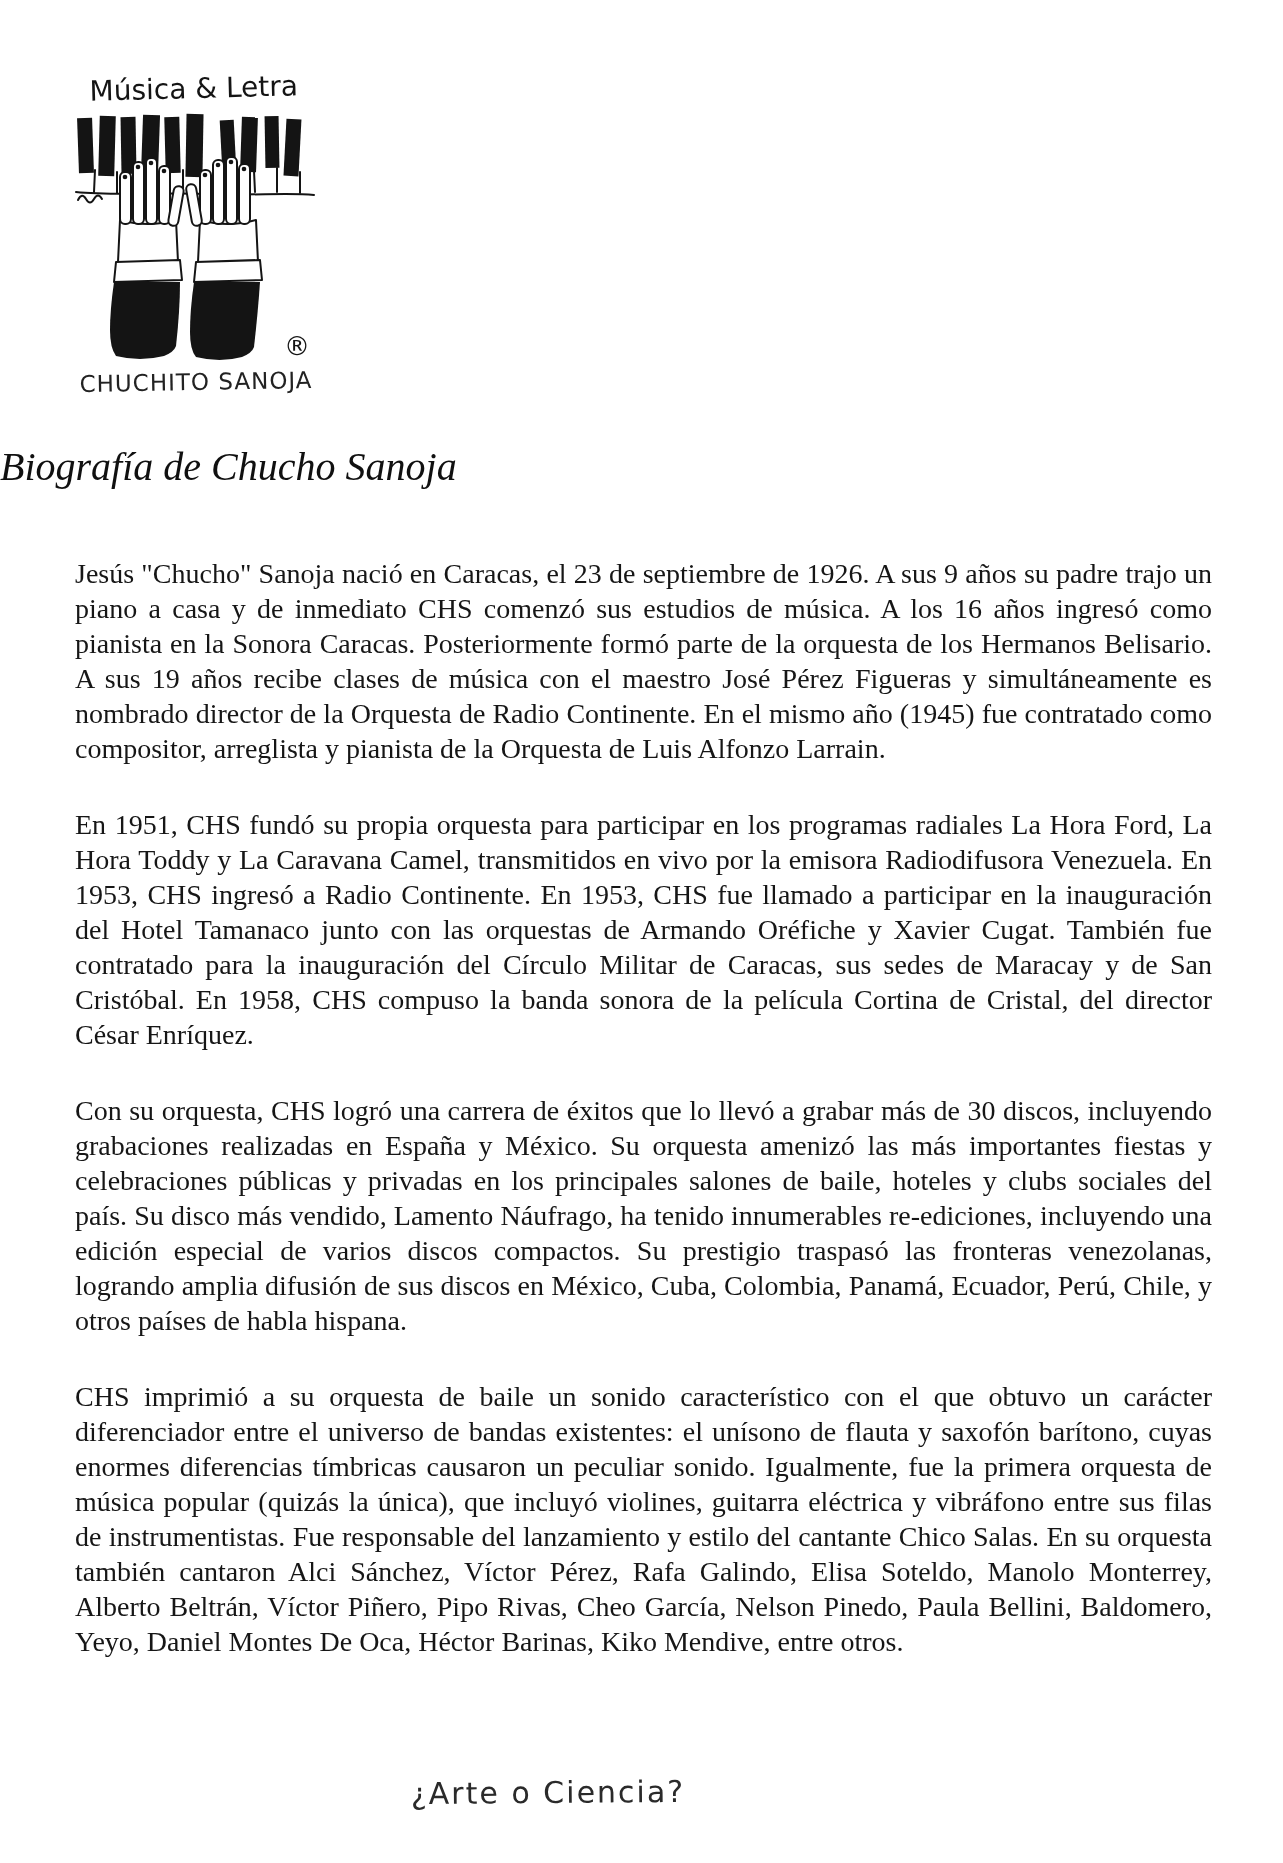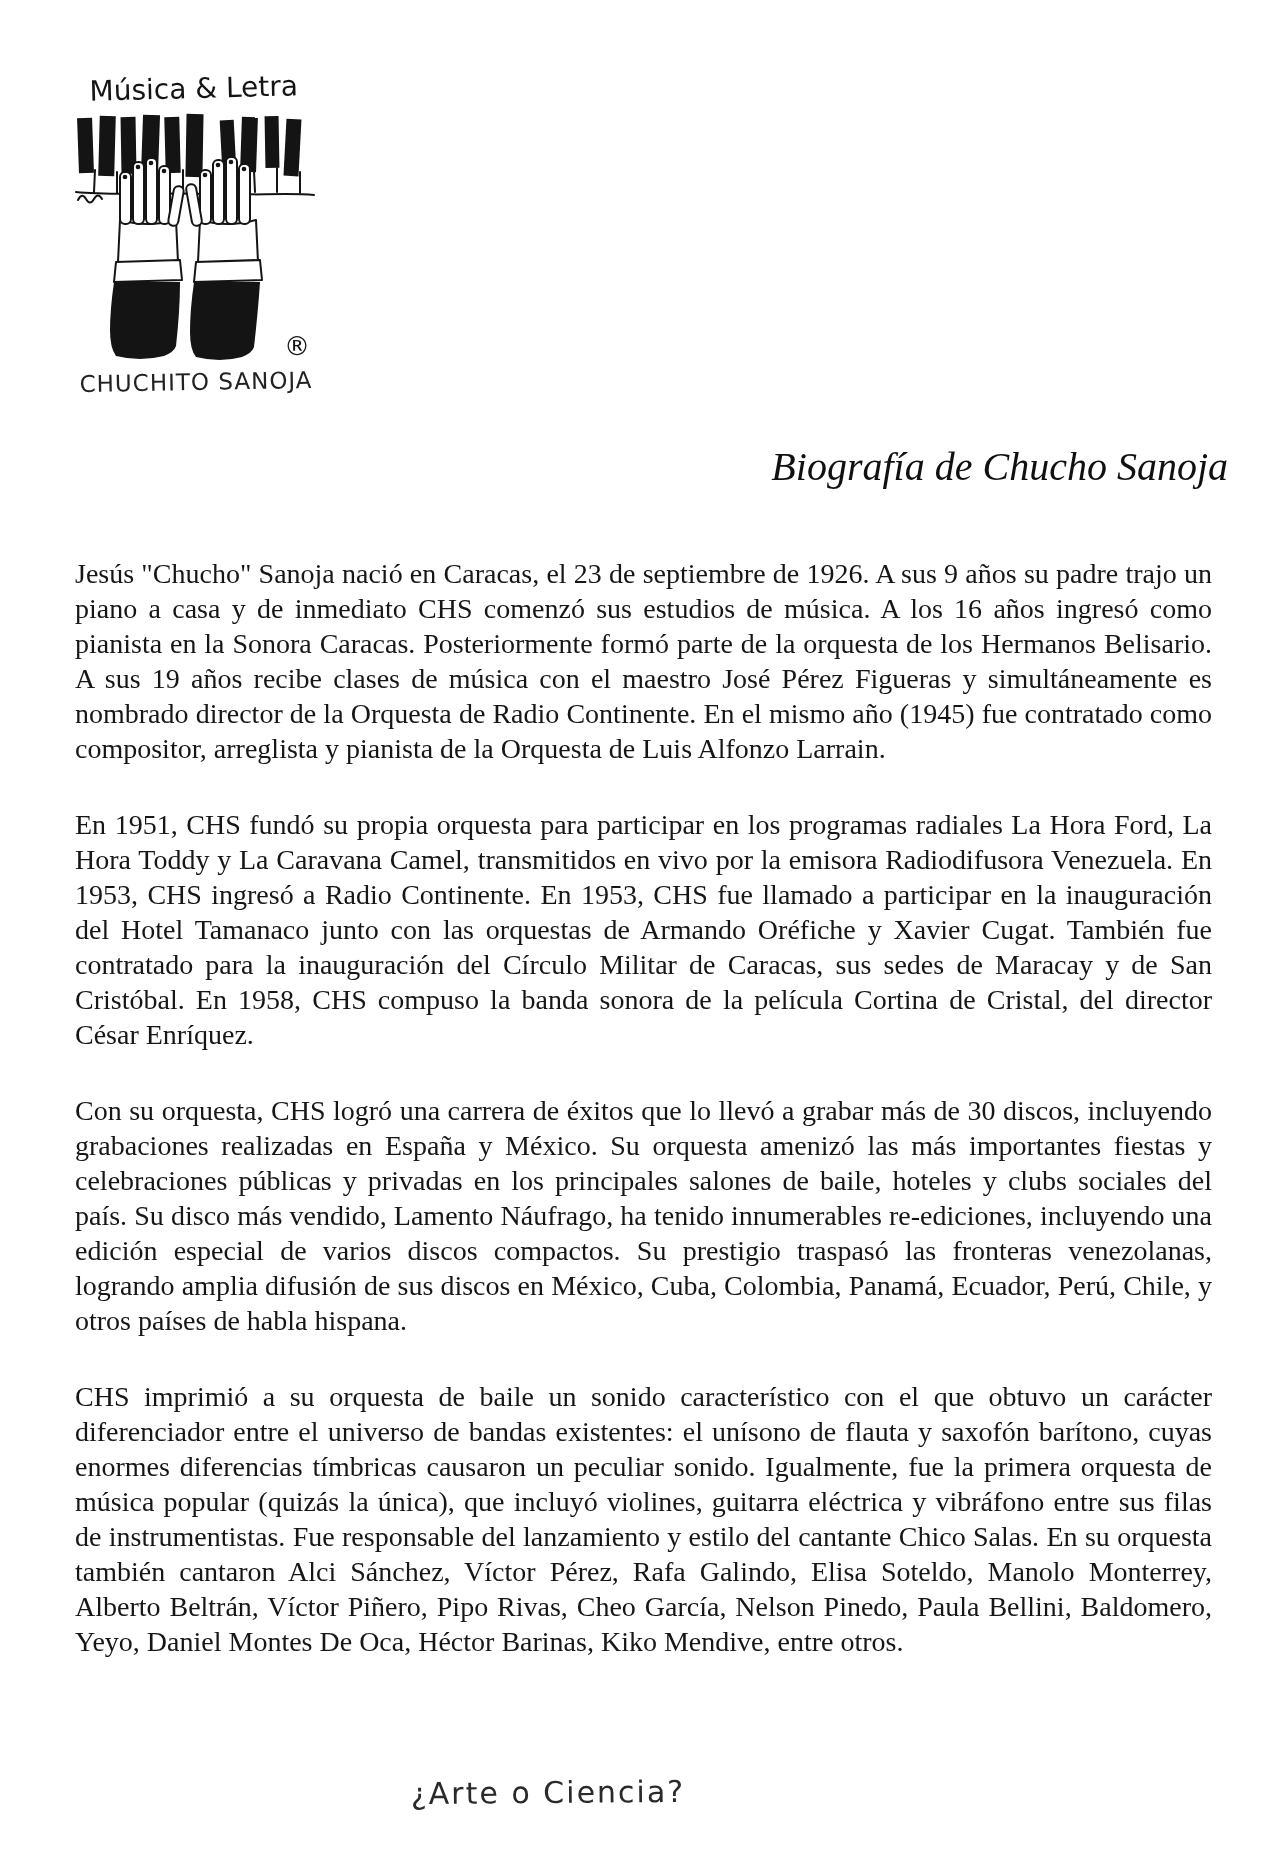--- a/index.html
+++ b/index.html
@@ -8,21 +8,21 @@
     font-family:"Liberation Serif",serif;color:#1a1a1a;overflow:hidden;
   }
   .logo{position:absolute;left:72px;top:50px;width:248px;}
   .logo svg{display:block;}
   .logo-name{
     font-family:"DejaVu Sans",sans-serif;font-size:23px;letter-spacing:1px;
     text-align:center;margin-top:4px;color:#222;transform:rotate(-1deg);
     white-space:nowrap;
   }
   .title{
-    position:absolute;top:443px;left:0;width:1228px;text-align:right;
+    position:absolute;top:443px;left:0;width:1228px;text-align:left;
     font-style:italic;font-size:40px;color:#101010;
   }
   .content{position:absolute;top:556px;left:75px;width:1137px;}
   .para{
     text-align:justify;font-size:28px;line-height:35px;margin:0 0 41px 0;
     color:#161616;
   }
   .footer{
     position:absolute;top:1775px;left:0;width:1096px;text-align:center;
     font-family:"DejaVu Sans",sans-serif;font-size:30px;color:#2a2a2a;

